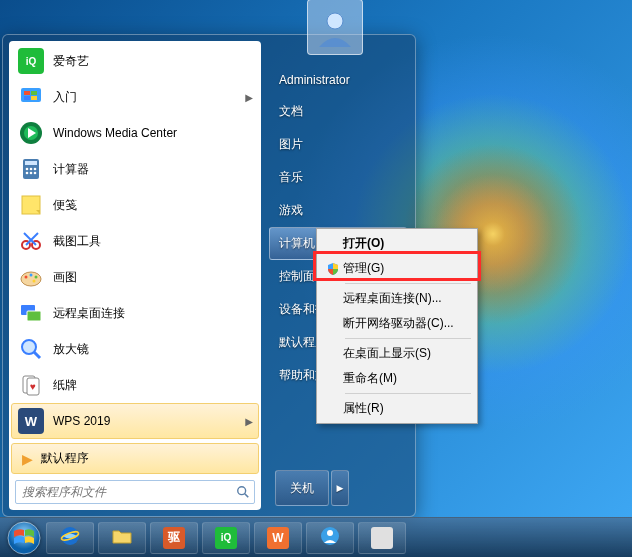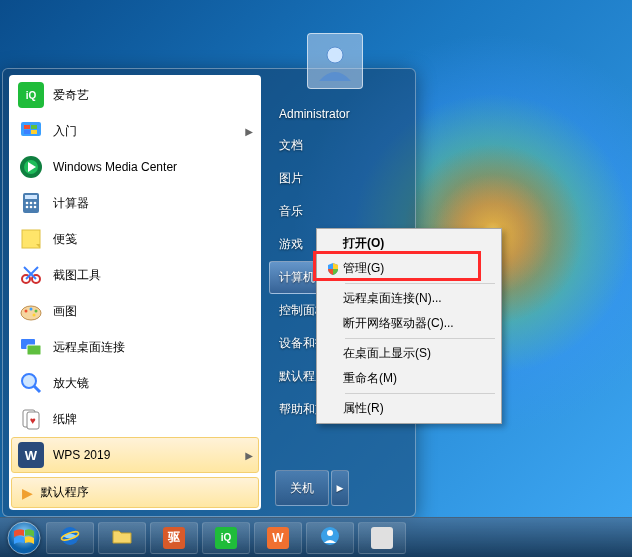--- a/index.html
+++ b/index.html
@@ -142,21 +142,21 @@
     height:36px; border-radius:3px; cursor:pointer;
     text-shadow: 0 1px 1px rgba(0,0,0,0.5);
   }
   .shutdown-btn { padding: 0 14px; }
   .shutdown-more { width:18px; }
 
   
   .context-menu {
     position:absolute;
     left: 316px; top: 228px;
-    width: 186px;
+    width: 162px;
     background:#f2f2f2;
     border:1px solid #a7a7a7;
     box-shadow: 3px 3px 6px rgba(0,0,0,0.3);
     padding: 2px;
   }
   .ctx-item {
     display:flex; align-items:center;
     padding: 4px 8px 4px 4px;
     cursor:pointer;
     font-size: 12px;
@@ -293,20 +293,29 @@
           <span class="program-icon">
             <div style="width:26px;height:26px;background:#2a4a7a;border-radius:4px;color:#fff;display:flex;align-items:center;justify-content:center;font-size:13px;font-weight:bold;">W</div>
           </span>
     <span>WPS 2019</span>
     <span class="program-arrow">▶</span>
         </div>
       </div>
     <div class="all-programs">
       <span class="tri">▶</span>
       <span>默认程序</span>
+    </div>
+    <div class="search-box">
+      <input placeholder="搜索程序和文件" style="">
+      <span class="mag">
+        <svg width="14" height="14" viewBox="0 0 16 16">
+            <circle cx="6.5" cy="6.5" r="4.5" fill="none" stroke="#5a7fa8" stroke-width="1.6"></circle>
+            <line x1="10" y1="10" x2="14" y2="14" stroke="#5a7fa8" stroke-width="1.8"></line>
+          </svg>
+      </span>
     </div>
   </div>
 
   <div class="right-pane">
     <div class="avatar-wrap">
       <svg width="40" height="40" viewBox="0 0 40 40">
         <circle cx="20" cy="14" r="8" fill="#cfe6ff" stroke="#5a8fcf"></circle>
         <path d="M4 40 Q20 22 36 40 Z" fill="#5a8fcf"></path>
       </svg>
     </div>

